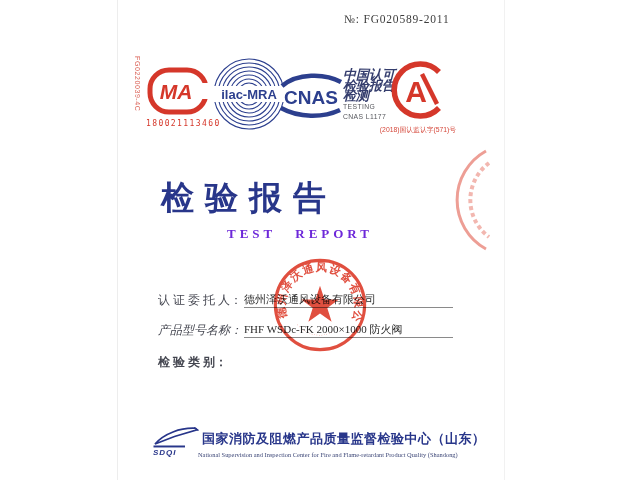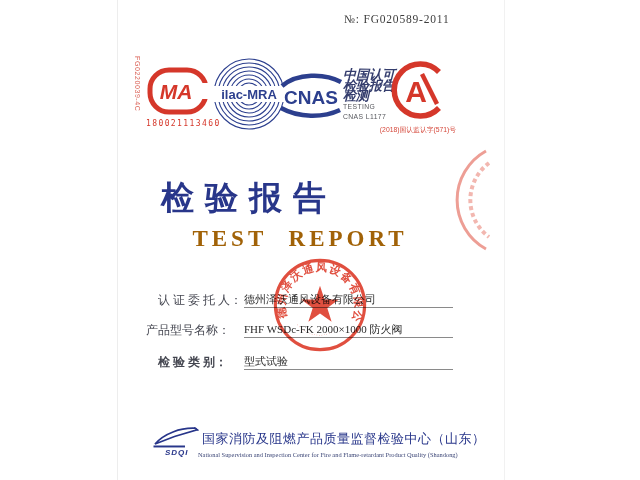--- a/index.html
+++ b/index.html
@@ -15,32 +15,32 @@
            letter-spacing:1.4px;font-family:"DejaVu Sans Mono",monospace;white-space:nowrap;}
   .cnas-block{left:343px;top:70px;font-family:"Liberation Sans",sans-serif;line-height:10.5px;white-space:nowrap;}
   .cnas-block .cjk{font-size:13px;color:#343d6d;font-weight:bold;font-style:italic;}
   .cnas-block .lat{font-size:6.8px;color:#55565c;letter-spacing:.4px;}
   .cal-caption{left:368px;top:125px;width:100px;text-align:center;color:#d5473a;font-size:6.8px;
                font-family:"Liberation Sans",sans-serif;white-space:nowrap;}
   
   .title-cn{left:150px;top:176px;width:300px;color:#28368a;font-weight:bold;
             font-size:33px;letter-spacing:11px;padding-left:11px;box-sizing:border-box;
             font-family:Liberation Serif, serif;white-space:nowrap;}
-  .title-en{left:150px;top:226px;width:300px;text-align:center;color:#a16207;font-weight:bold;
-            font-size:23px;letter-spacing:4px;word-spacing:12px;white-space:nowrap;}
+  .title-en{left:150px;top:226px;width:300px;text-align:center;color:#6d28d9;font-weight:bold;
+            font-size:13px;letter-spacing:4px;word-spacing:12px;white-space:nowrap;}
   
   .f-label{color:#43454f;font-size:12px;white-space:nowrap;}
   .f-value{font-size:11px;color:#2b2b2b;width:209px;border-bottom:1.5px solid #8a8a8a;
            white-space:nowrap;overflow:visible;}
   
-  .footer-cn{left:202px;top:430px;font-size:13px;font-weight:normal;color:#28368a;
+  .footer-cn{left:202px;top:430px;font-size:13px;font-weight:bold;color:#28368a;
              letter-spacing:.5px;font-family:"Liberation Sans",sans-serif;white-space:nowrap;}
   .footer-en{left:198px;top:451px;font-size:6.4px;color:#3e4878;white-space:nowrap;}
   .sdqi-text{left:153px;top:448px;font-size:8px;font-weight:bold;font-style:italic;color:#28368a;
-             letter-spacing:1px;font-family:"Liberation Sans",sans-serif;margin-left:12px;}
+             letter-spacing:1px;font-family:"Liberation Sans",sans-serif;}
   .stamp{mix-blend-mode:multiply;opacity:.9;}
   svg text{font-family:"Liberation Sans",sans-serif;}
 </style>
 </head>
 <body>
 
 <div class="page">
 
   <div class="edge abs" style="left:117px;"></div>
   <div class="edge abs" style="left:504px;background:#f1f1f1;"></div>
@@ -96,25 +96,24 @@
     <path d="M 44 3 A 56 56 0 0 0 44 101" fill="none" stroke="#e0503f" stroke-width="3"></path>
     <path d="M 47 15 A 46 46 0 0 0 47 89" fill="none" stroke="#e0503f" stroke-width="4" stroke-dasharray="4 3" opacity=".75"></path>
   </svg>
 
   <div class="abs title-cn">检验报告</div>
   <div class="abs title-en">TEST REPORT</div>
 
   <div class="abs f-label" style="left:158px;top:292px;">认 证 委 托 人：</div>
   <div class="abs f-value" style="left:244px;top:292px;height:15px;">德州泽沃通风设备有限公司</div>
 
-  <div class="abs f-label" style="left:146px;top:322px;">产品型号名称：</div>
+  <div class="abs f-label" style="left:158px;top:322px;font-style:italic;">产品型号名称：</div>
   <div class="abs f-value" style="left:244px;top:322px;height:15px;">FHF WSDc-FK 2000×1000 防火阀</div>
 
   <div class="abs f-label" style="left:158px;top:354px;font-weight:bold;">检 验 类 别：</div>
-  <div class="abs f-value" style="left:244px;top:354px;height:15px;">型式试验</div>
 
   <svg class="abs stamp" style="left:272px;top:257px;" width="96" height="96" viewBox="0 0 100 100">
     <defs>
       <path id="arcTop" d="M 15.5 63 A 36.5 36.5 0 1 1 84.5 63" fill="none"></path>
       <path id="arcBottom" d="M 23 68 A 32 32 0 0 0 77 68" fill="none"></path>
     </defs>
     <circle cx="50" cy="50" r="46.5" fill="none" stroke="#dd3b2a" stroke-width="3.2"></circle>
     <path d="M 50 30 L 54.7 44.2 L 69.6 44.3 L 57.6 53.2 L 62.1 67.5 L 50 58.8 L 37.9 67.5 L 42.4 53.2 L 30.4 44.3 L 45.3 44.2 Z" fill="#dd3b2a"></path>
     <text font-size="11.5" font-weight="bold" fill="#dd3b2a" letter-spacing="1.5">
       <textPath href="#arcTop" startOffset="0">德州泽沃通风设备有限公司</textPath>

